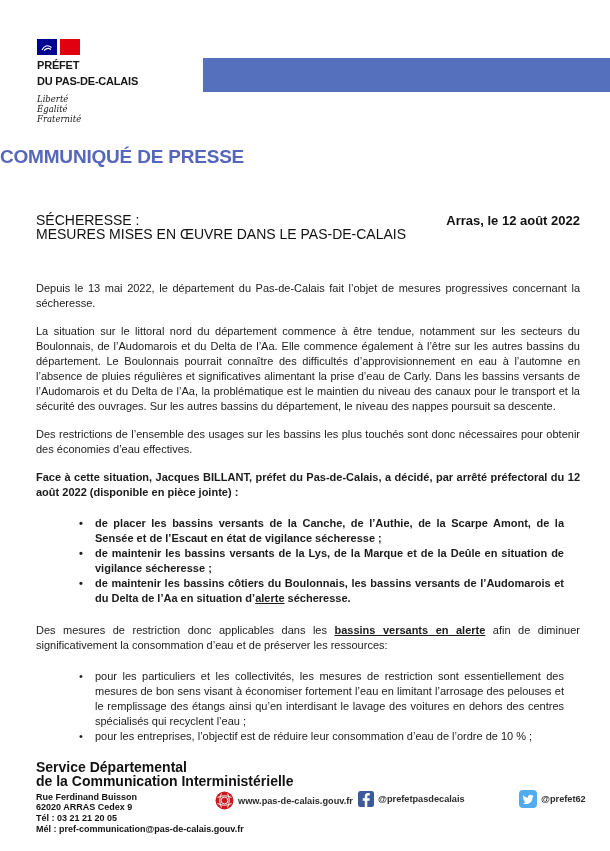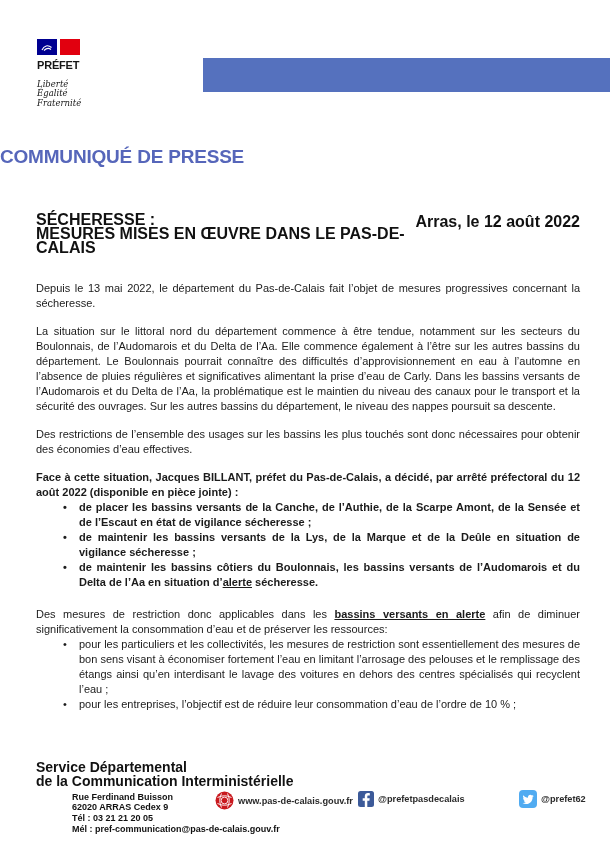--- a/index.html
+++ b/index.html
@@ -21,41 +21,41 @@
   .accent-bar{position:absolute;left:203px;top:58px;width:407px;height:34px;
     background:var(--accent-bar,#5571BE);}
 
   .press-title{position:absolute;left:0;right:0;top:146px;margin:0;
     font-size:19px;font-weight:bold;letter-spacing:-0.2px;
     color:var(--title-blue,#5666BA);}
 
   
   .subject-row{position:absolute;left:36px;right:30px;top:213px;display:flex;
     justify-content:space-between;align-items:flex-start;}
-  .subject{font-weight:bold;font-size:16px;line-height:14px;color:#111;}
-  .dateline{font-weight:bold;font-size:16px;color:#111;white-space:nowrap;}
+  .subject{font-weight:normal;font-size:14px;line-height:14px;color:#111;}
+  .dateline{font-weight:bold;font-size:13px;color:#111;white-space:nowrap;}
 
   
   .content{position:absolute;left:36px;top:281px;width:544px;
     font-size:11px;line-height:15px;text-align:justify;color:#1b1b1b;}
   .content p{margin:0 0 13px 0;}
   .content p.bold{font-weight:bold;}
   .content p.tight{margin-bottom:0;}
-  ul.bullets{list-style:none;margin:0;padding:0;}
+  ul.bullets{list-style:none;margin:16px;padding:0;}
   ul.bullets.gap-after{margin-bottom:17px;}
   ul.bullets li{position:relative;padding-left:43px;}
   ul.bullets li::before{content:"\2022";position:absolute;left:27px;top:0;}
   ul.bullets.bold-list{font-weight:bold;}
   .u{text-decoration:underline;}
   .bu{font-weight:bold;text-decoration:underline;}
 
   
   .footer{position:absolute;left:36px;top:761px;color:#111;}
   .svc{font-weight:bold;font-size:14px;line-height:13.8px;}
-  .addr{margin-top:3px;font-weight:bold;font-size:9px;line-height:10.8px;margin-left:36px;}
+  .addr{margin-top:3px;font-weight:bold;font-size:9px;line-height:10.8px;}
 
   .social{position:absolute;top:789px;left:0;right:0;height:24px;font-size:9.2px;}
   .grp{position:absolute;display:flex;align-items:center;gap:4px;font-weight:bold;
     color:#2b2b2b;text-decoration:none;}
   .grp svg{flex:0 0 auto;display:block;}
   .grp-web{left:215px;top:2px;}
   .grp-fb{left:358px;top:2px;}
   .grp-tw{left:519px;top:1px;}
 </style>
 </head>
@@ -64,20 +64,21 @@
 <div class="page">
 
   <div class="logo">
     <svg class="flag" width="43" height="16" viewBox="0 0 43 16">
       <rect x="0" y="0" width="20" height="16" style="fill:var(--flag-blue,#000091)"></rect>
       <rect x="23" y="0" width="20" height="16" style="fill:var(--flag-red,#E1000F)"></rect>
       <path d="M5 11 C7 6.5 11 5.5 14.5 8.5 M7 11.5 C9 9.5 12 9 14 10.5" stroke="#ffffff" stroke-width="1.1" fill="none"></path>
     </svg>
     <div class="logo-title">
       <div>PRÉFET</div>
+      <div>DU PAS-DE-CALAIS</div>
     </div>
     <div class="motto">
       <div>Liberté</div>
       <div>Égalité</div>
       <div>Fraternité</div>
     </div>
   </div>
 
   <div class="accent-bar"></div>
 

